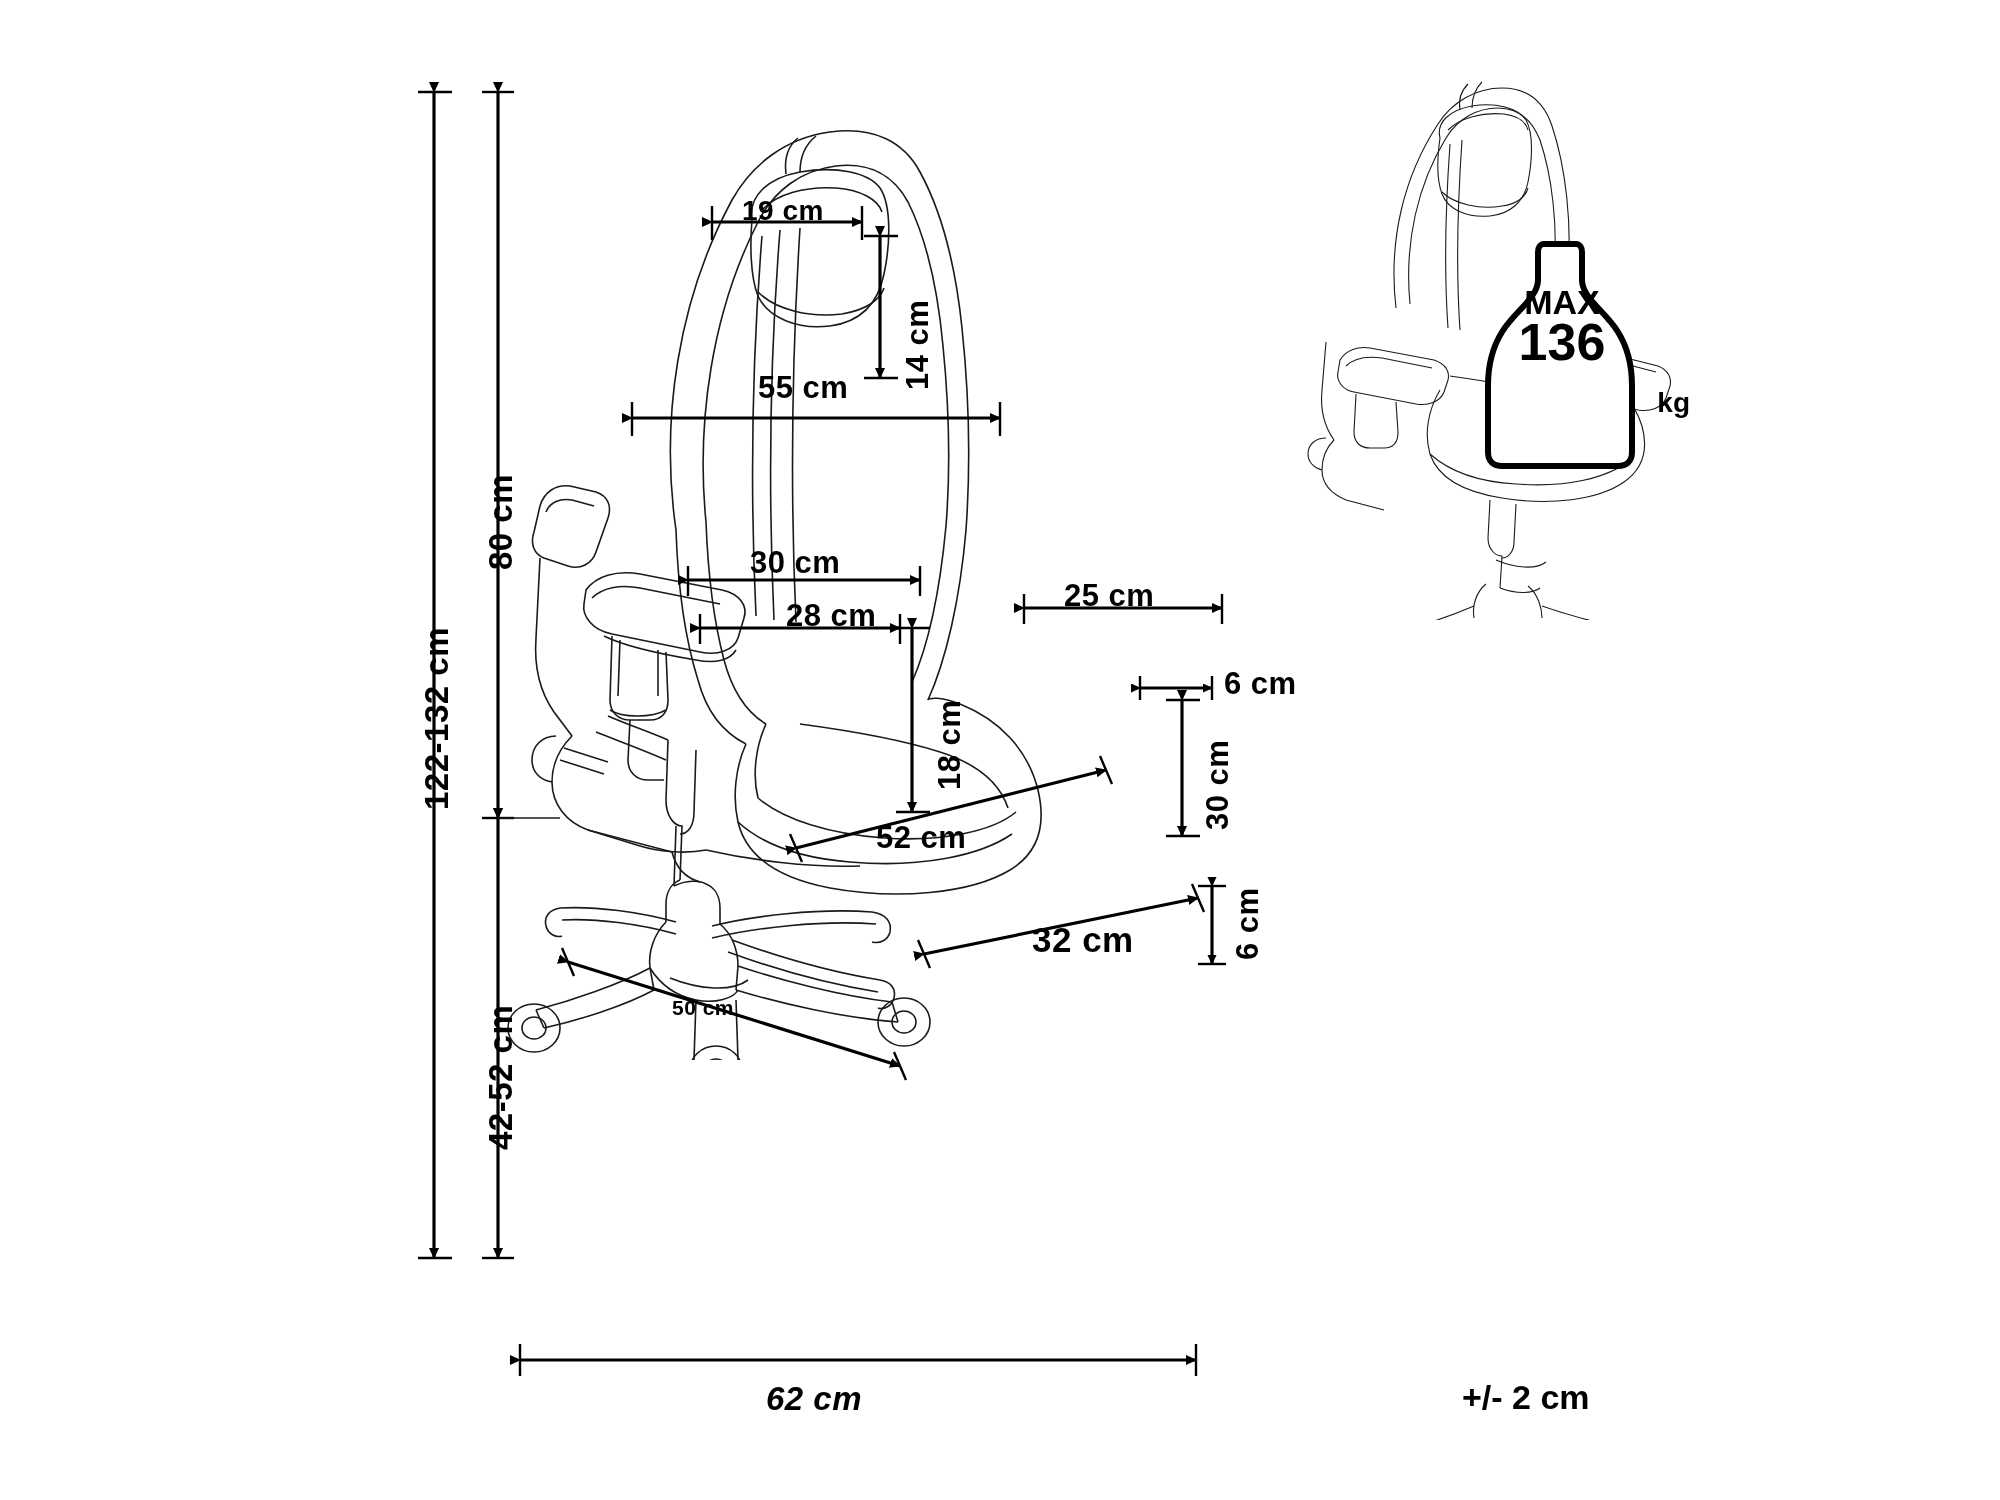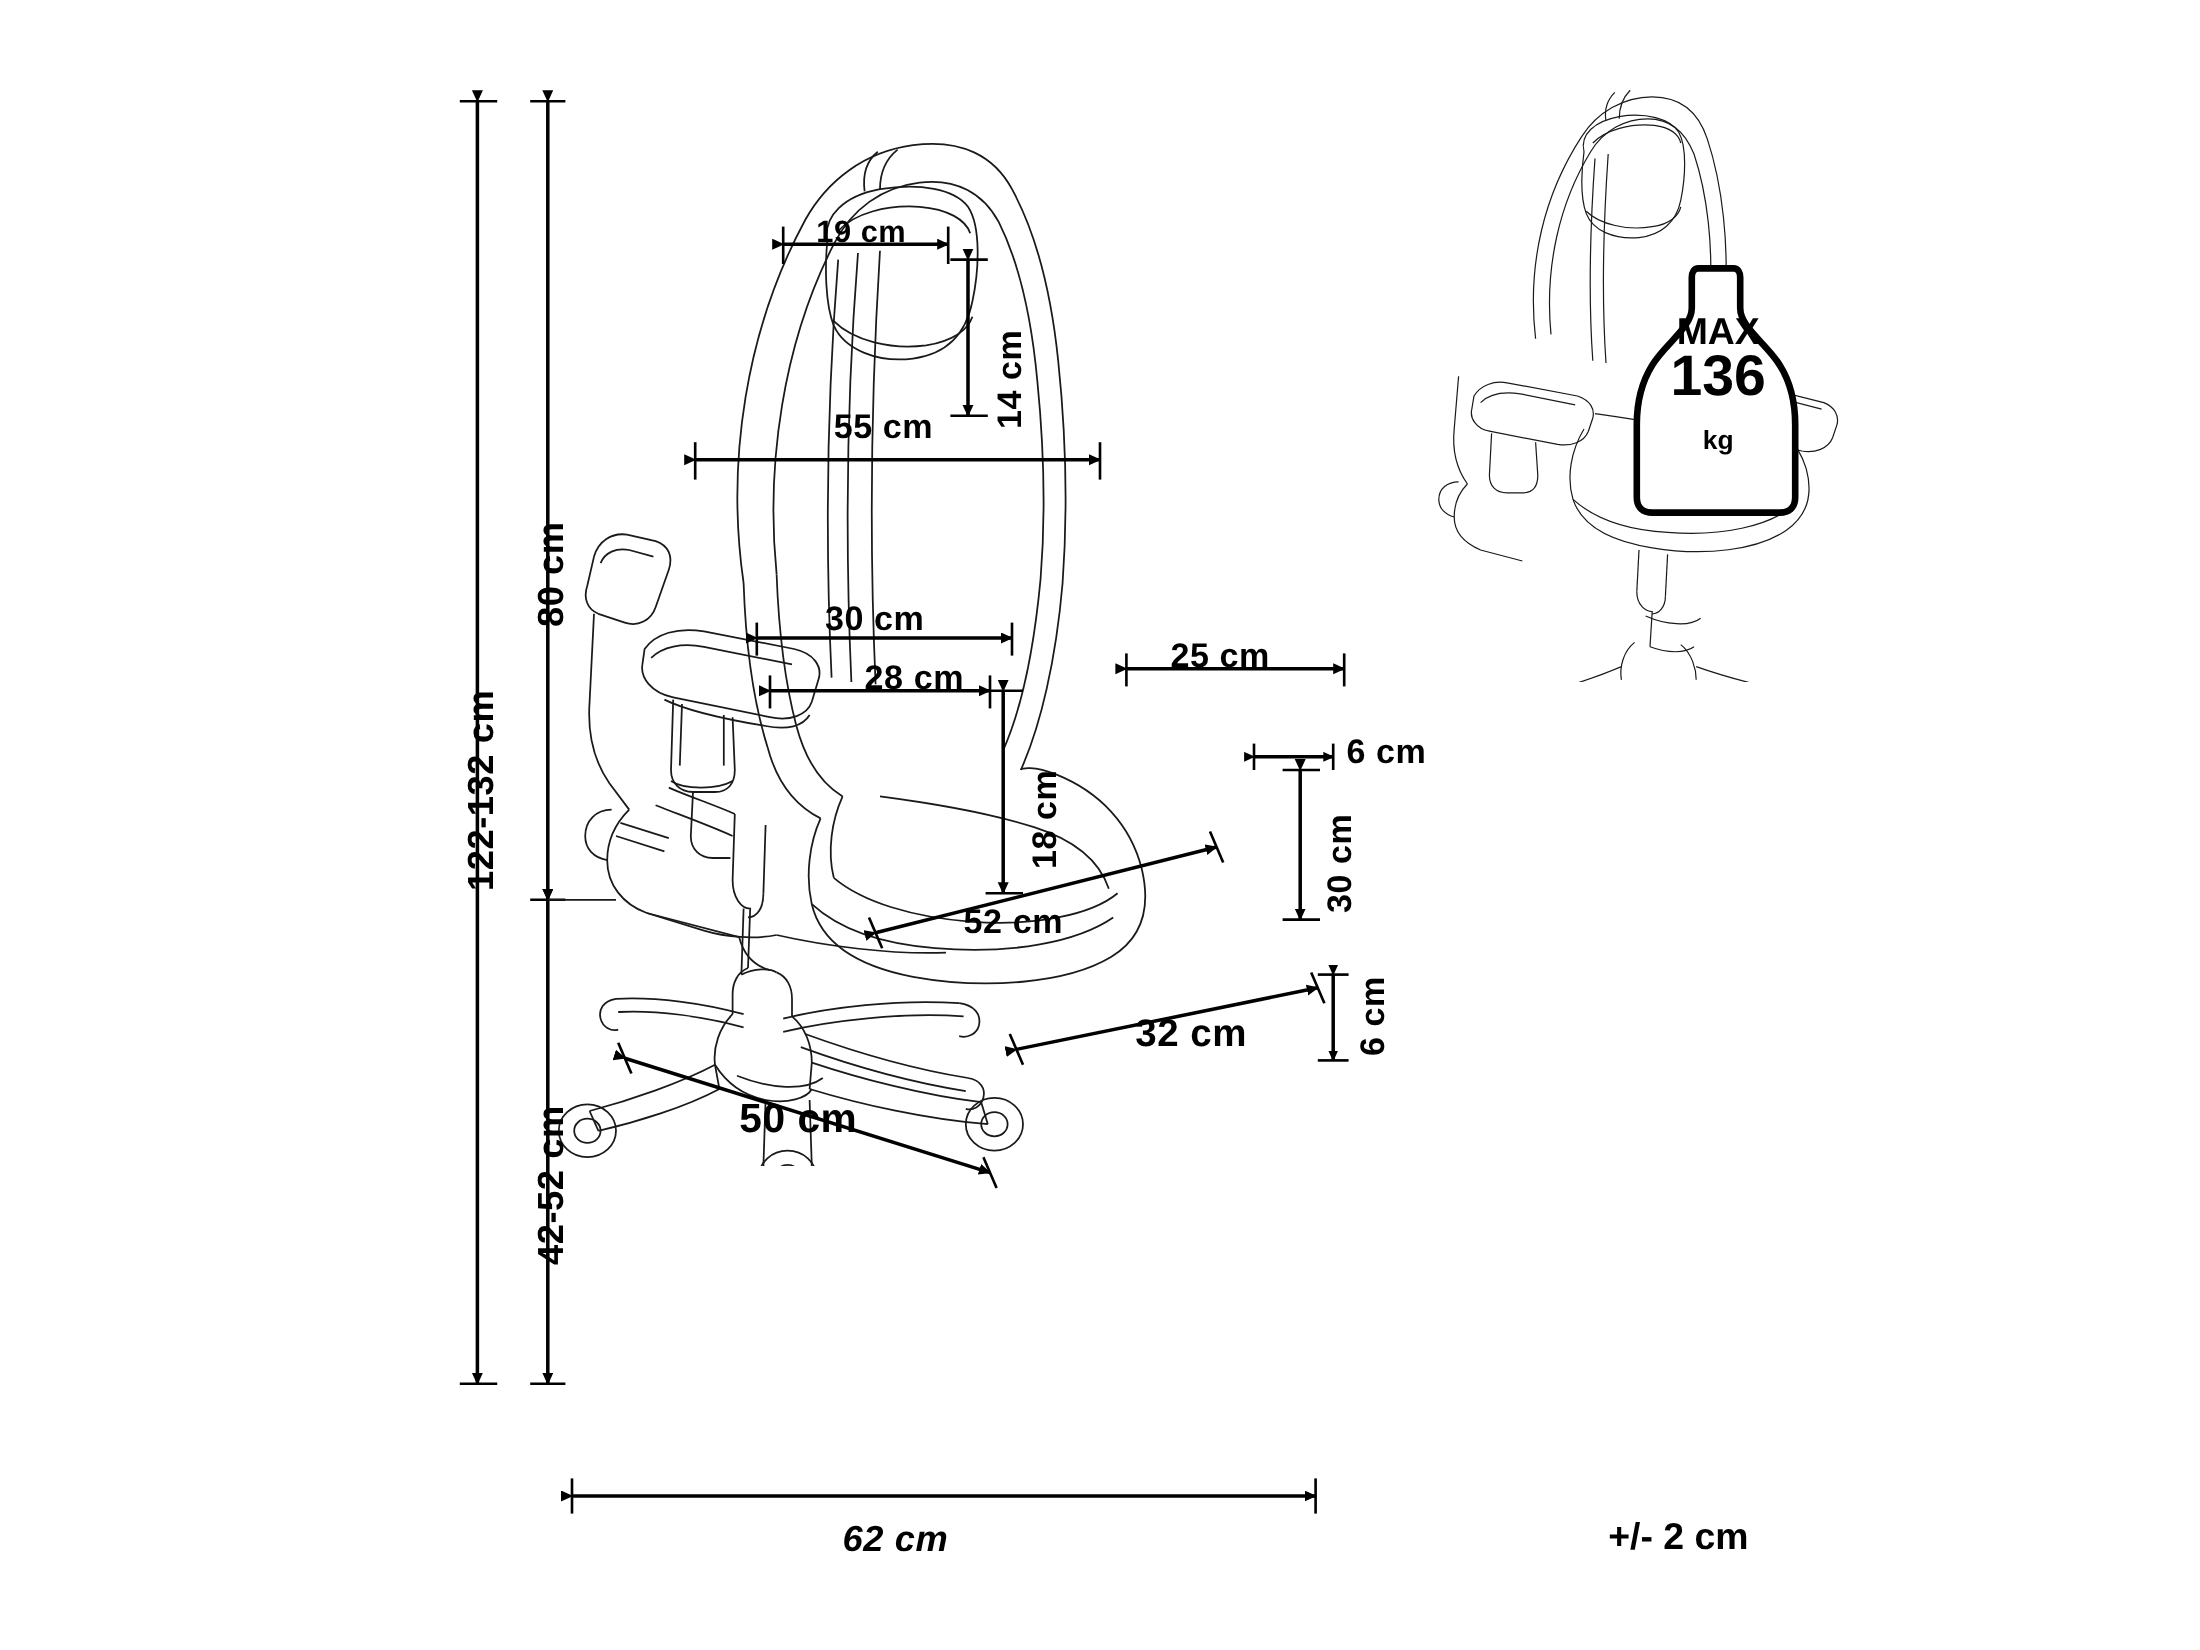--- a/index.html
+++ b/index.html
@@ -224,21 +224,21 @@
       <path d="M196 500 C 214 508 236 510 246 502"></path>
     </g>
   </svg>
 
   <svg class="chair-svg" style="left:1470px; top:240px; width:180px; height:230px;" viewBox="0 0 180 230">
     <path d="M74 4 L 106 4 C 110 4 112 8 112 12 L 112 40 C 112 58 136 72 148 92 C 158 108 162 126 162 146 L 162 212 C 162 222 156 226 148 226 L 32 226 C 24 226 18 222 18 212 L 18 146 C 18 126 22 108 32 92 C 44 72 68 58 68 40 L 68 12 C 68 8 70 4 74 4 Z" fill="#ffffff" stroke="#000000" stroke-width="6" stroke-linejoin="round"></path>
   </svg>
 
   <div class="max-text" style="left:1478px; top:286px; width:168px; font-size:34px;">MAX</div>
   <div class="max-text" style="left:1478px; top:318px; width:168px; font-size:52px;">136</div>
-  <div class="max-text" style="left:1478px; top:390px; width:168px; font-size:24px;">kg</div>
+  <div class="max-text" style="left:1522px; top:390px; width:168px; font-size:28px;text-align:right;">kg</div>
 
   <svg class="layer" viewBox="0 0 2000 1500">
     <defs>
       <marker id="arr" markerWidth="12" markerHeight="12" refX="10" refY="5" orient="auto" markerUnits="userSpaceOnUse">
         <path d="M0,0 L11,5 L0,10 z" fill="#000000"></path>
       </marker>
       <marker id="arrS" markerWidth="10" markerHeight="10" refX="9" refY="4.5" orient="auto" markerUnits="userSpaceOnUse">
         <path d="M0,0 L10,4.5 L0,9 z" fill="#000000"></path>
       </marker>
     </defs>
@@ -325,19 +325,19 @@
   <div class="dim-label" style="left:750px; top:598px; font-size:31px;margin-left:36px;">28 cm</div>
   <div class="dim-label rot90" style="left:932px; top:790px; font-size:31px;">18 cm</div>
 
   <div class="dim-label" style="left:1064px; top:578px; font-size:31px;">25 cm</div>
   <div class="dim-label" style="left:1224px; top:666px; font-size:31px;">6 cm</div>
   <div class="dim-label rot90" style="left:1200px; top:830px; font-size:31px;">30 cm</div>
 
   <div class="dim-label" style="left:876px; top:820px; font-size:31px;">52 cm</div>
   <div class="dim-label" style="left:1032px; top:920px; font-size:35px;">32 cm</div>
   <div class="dim-label rot90" style="left:1230px; top:960px; font-size:31px;">6 cm</div>
-  <div class="dim-label" style="left:672px; top:996px; font-size:37px;">50 cm</div>
+  <div class="dim-label" style="left:672px; top:996px; font-size:21px;">50 cm</div>
 
   <div class="dim-label" style="left:766px; top:1380px; font-size:33px;font-style:italic;">62 cm</div>
 
   <div class="tol" style="left:1462px; top:1378px; font-size:34px;">+/- 2 cm</div>
 
 </div>
 
 </body></html>

